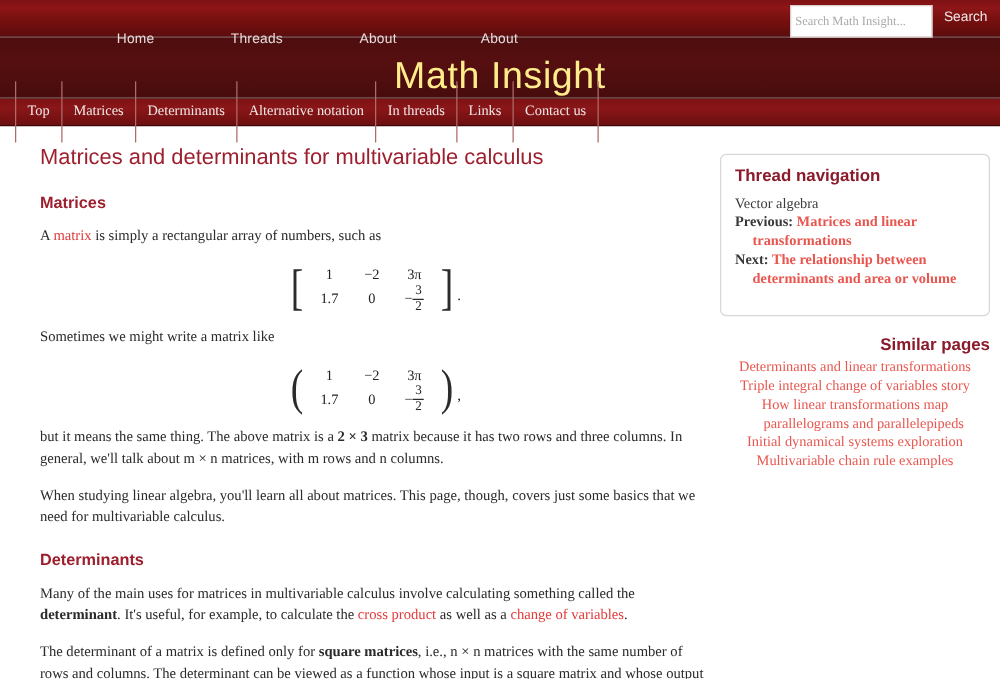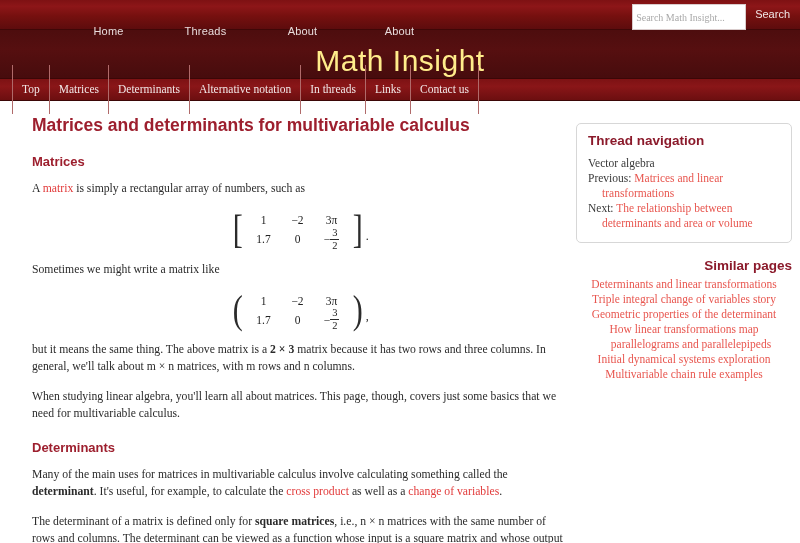--- a/index.html
+++ b/index.html
@@ -123,21 +123,21 @@
   }
   .sidebar {
     width: 232px;
     padding: 22px 8px 0 8px;
     box-sizing: border-box;
   }
 
   h1.page-title {
     font-family: "Liberation Sans", sans-serif;
     font-size: 17.5px;
-    font-weight: bold;
+    font-weight: normal;
     color: #9d1f2e;
     margin: 0 0 16px 0;
   }
   h2.section {
     font-family: "Liberation Sans", sans-serif;
     font-size: 13px;
     font-weight: bold;
     color: #9d1f2e;
     margin: 18px 0 12px 0;
   }
@@ -198,21 +198,21 @@
   }
   .frac .num { border-bottom: 1px solid #2b2b2b; padding: 0 2px 1px 2px; }
   .frac .den { padding-top: 1px; }
   .eq-punct { font-size: 12px; align-self: flex-end; padding-bottom: 4px; padding-left: 2px; }
 
   
   .thread-box {
     border: 1px solid #d7d7d7;
     border-radius: 5px;
     background: #ffffff;
-    padding: 9px 11px 11px 11px;
+    padding: 9px 11px 21px 11px;
     box-sizing: border-box;
   }
   .thread-box h3 {
     font-family: "Liberation Sans", sans-serif;
     font-size: 13.5px;
     font-weight: bold;
     color: #8b1a2b;
     margin: 0 0 8px 0;
   }
   .thread-group { margin-bottom: 9px; }
@@ -221,20 +221,21 @@
     font-size: 11.5px;
     color: #3a3a3a;
     line-height: 15px;
   }
   .thread-line {
     font-size: 11.5px;
     color: #3a3a3a;
     line-height: 15px;
     padding-left: 14px;
     text-indent: -14px;
+    font-weight: bold;
   }
   .thread-line a, .similar-item a {
     color: #e8564f;
     text-decoration: none;
   }
   h3.similar-title {
     font-family: "Liberation Sans", sans-serif;
     font-size: 13.5px;
     font-weight: bold;
     color: #8b1a2b;
@@ -357,19 +358,18 @@
         <div class="thread-heading">Vector algebra</div>
         <div class="thread-line"><span>Previous: </span><a href="#">Matrices and linear transformations</a></div>
         <div class="thread-line"><span>Next: </span><a href="#">The relationship between determinants and area or volume</a></div>
       </div>
 
     </div>
 
     <h3 class="similar-title">Similar pages</h3>
     <div class="similar-item"><a href="#">Determinants and linear transformations</a></div>
     <div class="similar-item"><a href="#">Triple integral change of variables story</a></div>
-    <div class="similar-item"><a href="#">Geometric properties of the determinant</a></div>
     <div class="similar-item"><a href="#">How linear transformations map parallelograms and parallelepipeds</a></div>
     <div class="similar-item"><a href="#">Initial dynamical systems exploration</a></div>
     <div class="similar-item"><a href="#">Multivariable chain rule examples</a></div>
 
   </div>
 </div>
 
 </body></html>

